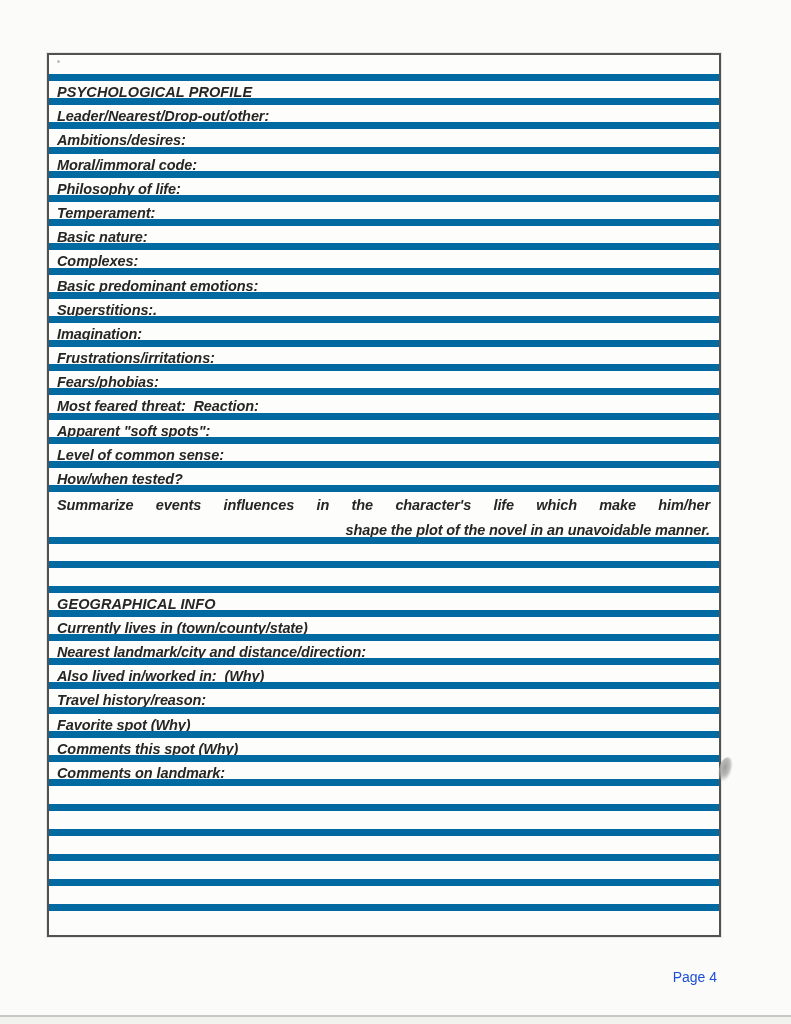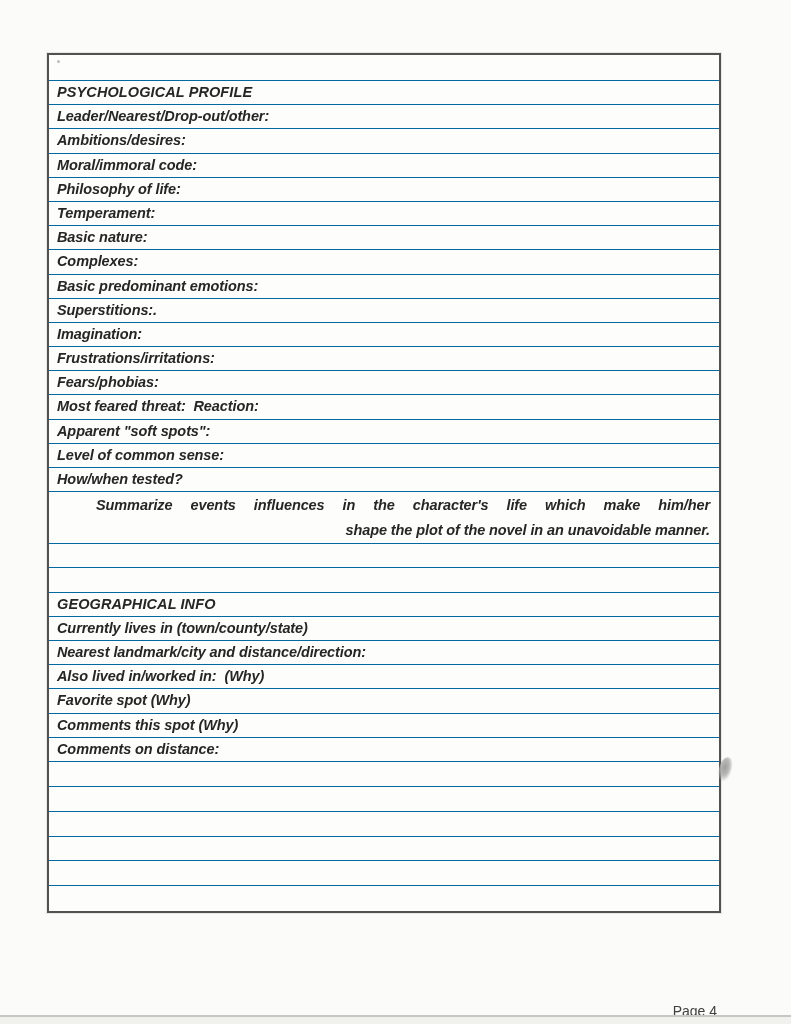--- a/index.html
+++ b/index.html
@@ -15,21 +15,21 @@
     left: 47px; top: 53px;
     width: 674px;
     border: 2px solid #525250;
     background: #fdfdfb;
     box-sizing: border-box;
     box-shadow: 0 0 0 1px rgba(120,120,118,0.15);
   }
   .row {
     box-sizing: border-box;
     height: 24.2px;
-    border-bottom: 1px solid #0369a1;
+    border-bottom: 7px solid #0369a1;
     overflow: hidden;
   }
   .row:last-child { border-bottom: none; }
   .row.blank-top { height: 26px; }
   .row.blank-bottom { height: 24.9px; }
   .row.paragraph { height: 52px; padding: 1px 9px 0 8px; }
   .lbl {
     display: block;
     font-weight: 700;
     font-style: italic;
@@ -41,32 +41,31 @@
     white-space: pre;
   }
   .header-lbl { letter-spacing: 0.1px; }
   .para-line {
     font-weight: 700;
     font-style: italic;
     font-size: 14.5px;
     letter-spacing: -0.1px;
     color: #262625;
     line-height: 25px;
-    margin-left: 39px;
   }
   .para-line1 { text-align: justify; text-align-last: justify; }
   .para-line2 { text-align: right; }
   .page-footer {
     position: absolute;
-    top: 1003px;
+    top: 969px;
     right: 74px;
     font-size: 14px;
     font-weight: 400;
     font-style: normal;
-    color: #404040;
+    color: #1d4ed8;
   }
   .scan-band {
     position: absolute;
     left: 0; right: 0;
     top: 1015px; height: 9px;
     border-top: 2px solid #c7c7c4;
     background: #f1f1ee;
   }
   .scan-smudge {
     position: absolute;
@@ -152,27 +151,30 @@
     <div class="row field">
       <span class="lbl">Currently lives in (town/county/state)</span>
     </div>
     <div class="row field">
       <span class="lbl">Nearest landmark/city and distance/direction:</span>
     </div>
     <div class="row field">
       <span class="lbl">Also lived in/worked in:  (Why)</span>
     </div>
     <div class="row field">
+      <span class="lbl">Travel history/reason:</span>
+    </div>
+    <div class="row field">
       <span class="lbl">Favorite spot (Why)</span>
     </div>
     <div class="row field">
       <span class="lbl">Comments this spot (Why)</span>
     </div>
     <div class="row field">
-      <span class="lbl">Comments on distance:</span>
+      <span class="lbl">Comments on landmark:</span>
     </div>
     <div class="row blank-bottom"></div>
     <div class="row blank-bottom"></div>
     <div class="row blank-bottom"></div>
     <div class="row blank-bottom"></div>
     <div class="row blank-bottom"></div>
     <div class="row blank-bottom"></div>
   </div>
 
 <div class="page-footer">Page 4</div>

